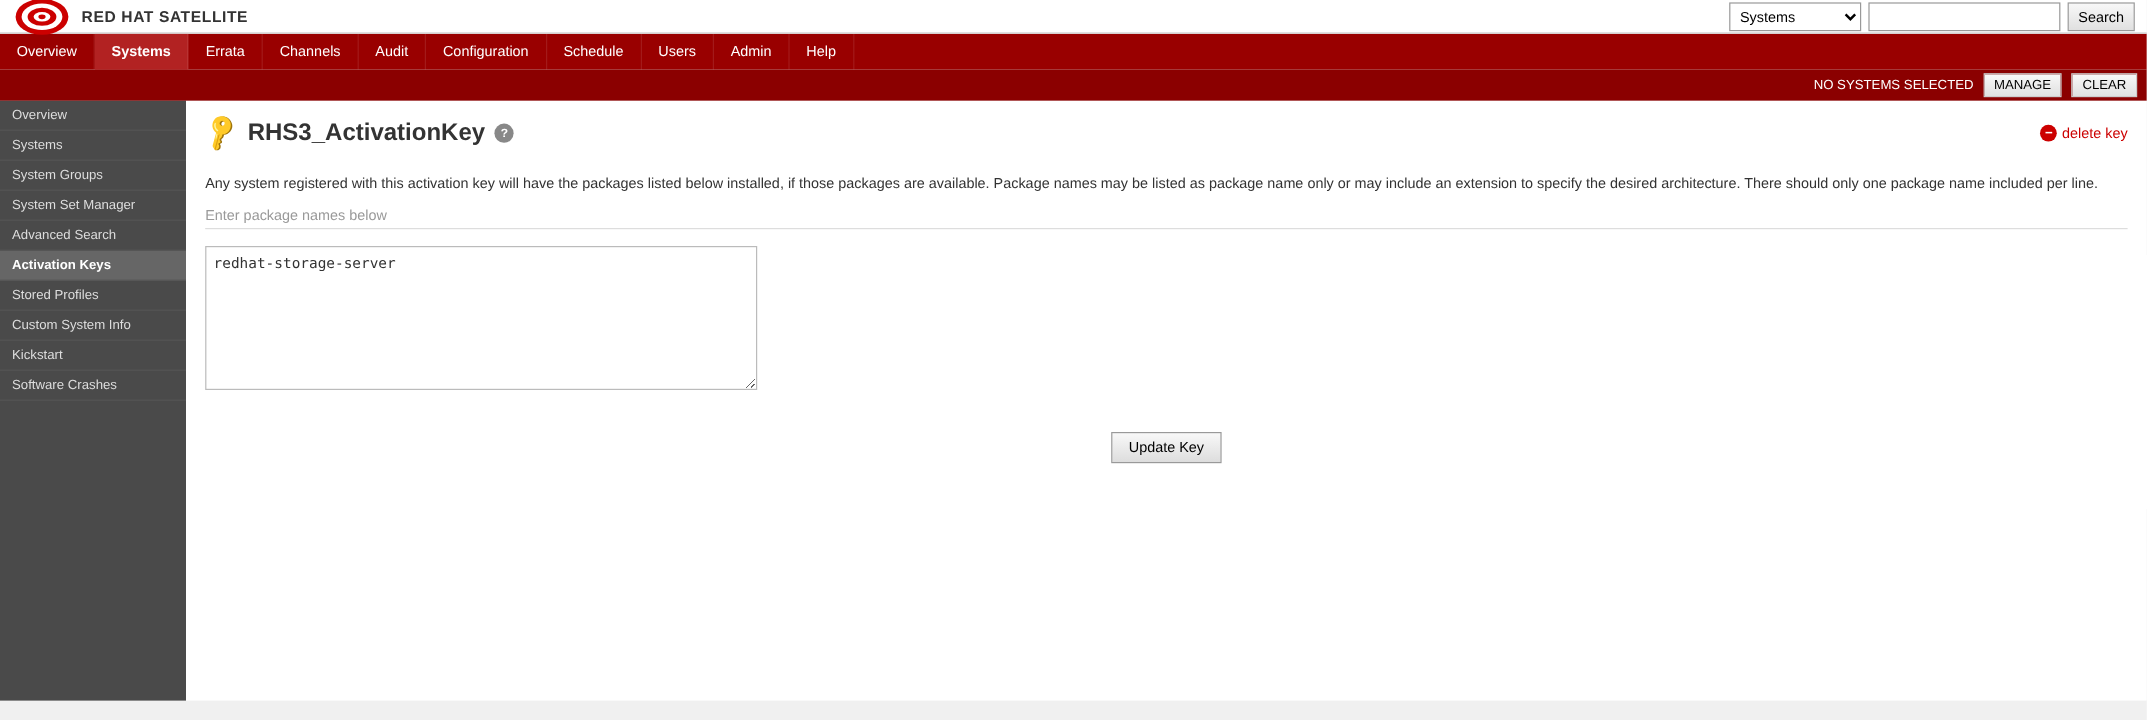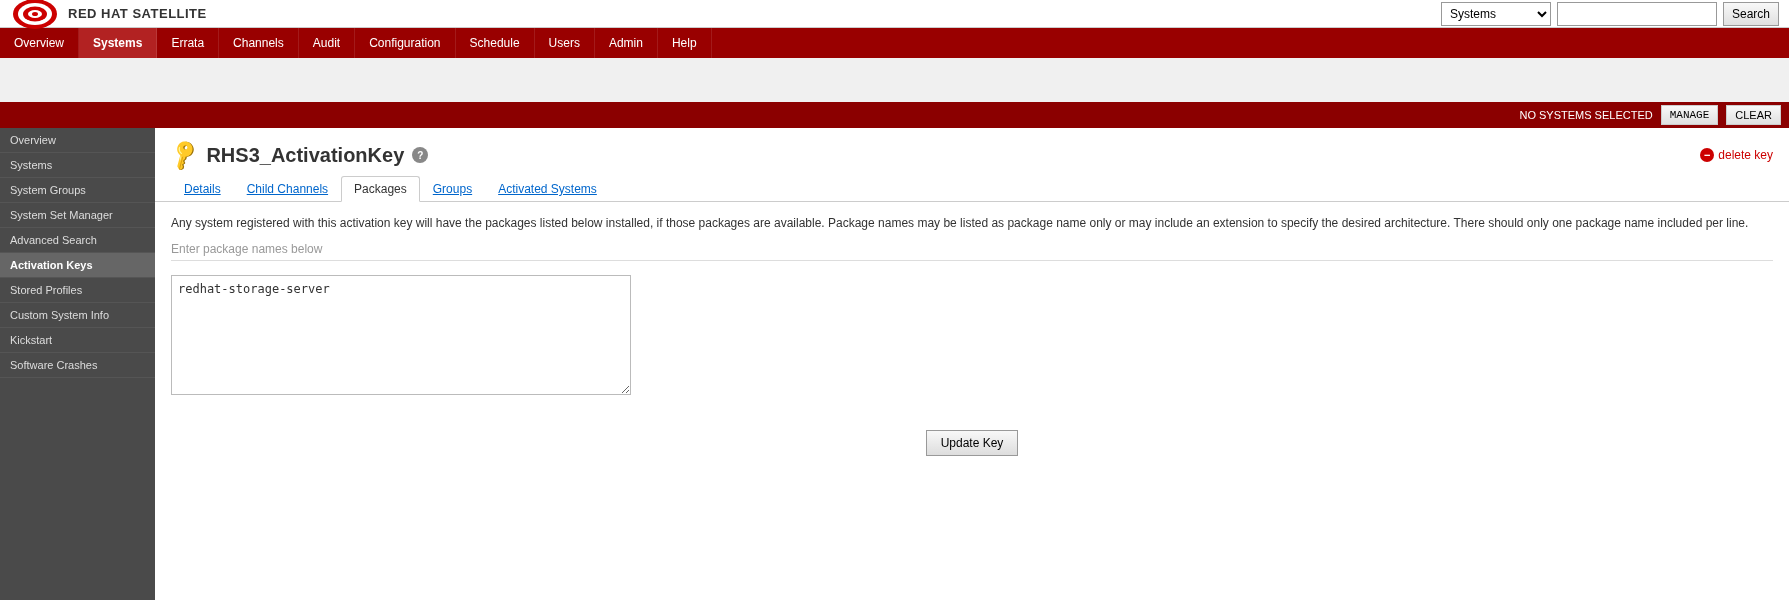--- a/index.html
+++ b/index.html
@@ -93,36 +93,34 @@
 
     
     #system-bar {
       background: #8b0000;
       height: 26px;
       display: flex;
       align-items: center;
       justify-content: flex-end;
       padding: 0 8px;
       gap: 8px;
-      margin-top: 44px;
     }
     #no-systems-text {
       color: #fff;
       font-size: 11px;
       text-transform: uppercase;
     }
     #manage-btn {
       height: 20px;
       font-size: 11px;
       border: 1px solid #ccc;
       background: linear-gradient(to bottom, #f8f8f8, #e0e0e0);
       padding: 0 8px;
       cursor: pointer;
       text-transform: uppercase;
-      font-family: Liberation Mono, monospace;
     }
     #clear-btn {
       height: 20px;
       font-size: 11px;
       border: 1px solid #ccc;
       background: linear-gradient(to bottom, #f8f8f8, #e0e0e0);
       padding: 0 8px;
       cursor: pointer;
       text-transform: uppercase;
     }
@@ -360,27 +358,20 @@
         <span style="font-size:22px; color:#c8a020; transform:rotate(-30deg); display:inline-block;">🔑</span>
         <span id="page-title">RHS3_ActivationKey</span>
         <span class="info-icon">?</span>
       </div>
       <a id="delete-key-link">
         <span class="delete-icon">−</span>
         <span>delete key</span>
       </a>
     </div>
 
-    <div id="tabs">
-      <span class="tab">Details</span>
-      <span class="tab">Child Channels</span>
-      <span class="tab active">Packages</span>
-      <span class="tab">Groups</span>
-      <span class="tab">Activated Systems</span>
-    </div>
 
     <div id="tab-content">
       <p id="tab-description">Any system registered with this activation key will have the packages listed below installed, if those packages are available. Package names may be listed as package name only or may include an extension to specify the desired architecture. There should only one package name included per line.</p>
       <div id="package-names-label">Enter package names below</div>
       <textarea id="package-textarea" style="">redhat-storage-server</textarea>
     </div>
 
     <div id="bottom-area">
       <button id="update-key-btn">Update Key</button>
     </div>

